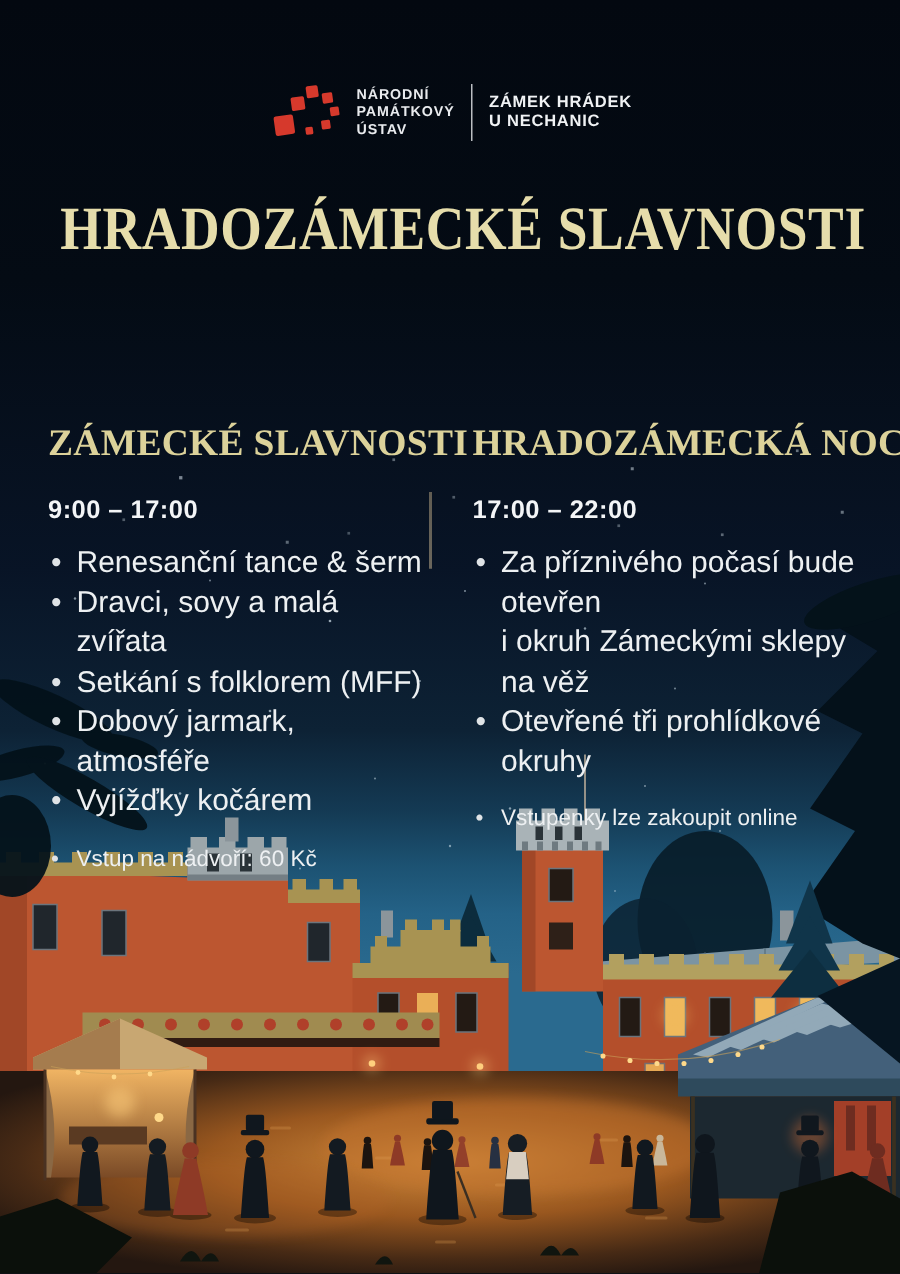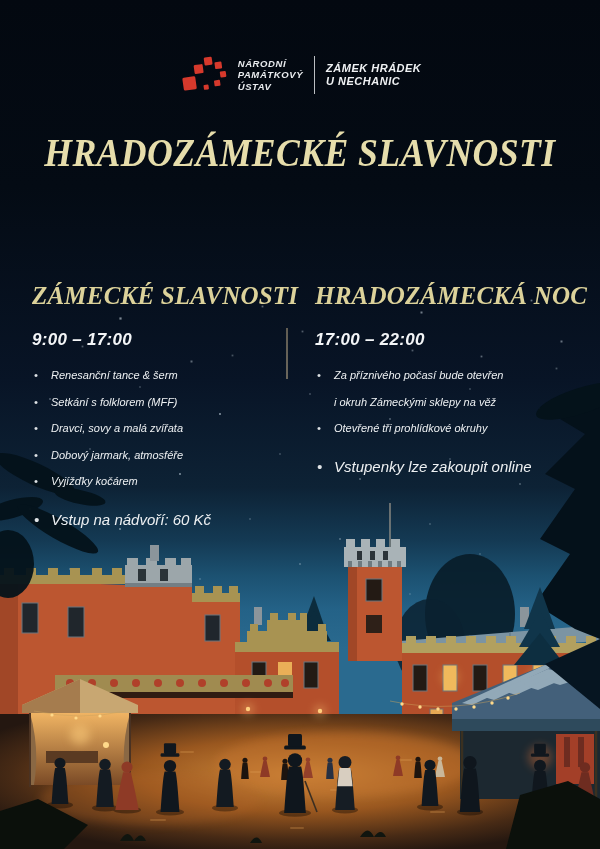--- a/index.html
+++ b/index.html
@@ -1,20 +1,19 @@
 <!DOCTYPE html>
 <html lang="cs"><head>
 <meta charset="utf-8">
 <style>
   html,body{margin:0;padding:0;background:#111;}
   .poster{
     position:relative; width:600px; height:849px; overflow:hidden;
     background:linear-gradient(180deg,#030810 0%,#040b14 22%,#081426 45%);
     font-family:"Liberation Sans",sans-serif;
-    font-style:italic;
     -webkit-font-smoothing:antialiased;
   }
   
   .stars-upper{position:absolute;left:0;top:0;width:1px;height:1px;z-index:1;background:transparent;
     box-shadow:
       120px 318px 0 .6px rgba(220,232,240,.55), 262px 306px 0 .4px rgba(220,232,240,.4),
       421px 312px 0 .5px rgba(220,232,240,.5), 531px 300px 0 .4px rgba(220,232,240,.45),
       82px 346px 0 .4px rgba(220,232,240,.35), 191px 361px 0 .5px rgba(220,232,240,.4),
       352px 336px 0 .5px rgba(220,232,240,.5), 481px 356px 0 .4px rgba(220,232,240,.4),
       561px 341px 0 .5px rgba(220,232,240,.45), 232px 355px 0 .4px rgba(220,232,240,.3),
@@ -38,21 +37,21 @@
     font-family:"Liberation Serif",serif;font-weight:bold;font-size:29px;color:#e9eaee;letter-spacing:.5px;}
   
   .col{position:absolute;top:284px;z-index:5;}
   .col-left{left:32px;width:252px;}
   .col-right{left:315px;width:262px;}
   .col-heading{font-family:"Liberation Serif",serif;font-weight:bold;font-size:25px;line-height:24px;
     color:#dcd29a;letter-spacing:.2px;white-space:nowrap;}
   .col-time{margin-top:22px;font-size:17px;font-weight:bold;color:#f3f5f7;letter-spacing:.3px;}
   ul.col-list{margin:12px 0 0 0;padding:0;}
   ul.col-list li{list-style:none;position:relative;padding-left:19px;margin:0;
-    font-size:11px;line-height:26.5px;color:#edf0f2;white-space:pre-line;}
+    font-size:20px;line-height:26.5px;color:#edf0f2;white-space:pre-line;}
   ul.col-list li::before{content:"\2022";position:absolute;left:2px;color:#dfe3e6;}
   .col-footer{margin-top:12px;position:relative;padding-left:19px;font-size:15px;line-height:26px;color:#edf0f2;}
   .col-footer::before{content:"\2022";position:absolute;left:2px;color:#dfe3e6;}
   
   .illustration{position:absolute;left:0;bottom:0;width:600px;height:470px;z-index:2;}
 </style>
 </head>
 <body>
 
 <div class="poster">
@@ -85,22 +84,22 @@
   </div>
 
   <div class="title"><span>HRADOZÁMECKÉ SLAVNOSTI</span></div>
 
   <div class="col col-left">
     <div class="col-heading">ZÁMECKÉ SLAVNOSTI</div>
     <div class="col-time">9:00 – 17:00</div>
     <ul class="col-list">
 
     <li>Renesanční tance &amp; šerm</li>
+        <li>Dravci, sovy a malá zvířata</li>
         <li>Setkání s folklorem (MFF)</li>
-        <li>Dravci, sovy a malá zvířata</li>
         <li>Dobový jarmark, atmosféře</li>
         <li>Vyjížďky kočárem</li>
       </ul>
     <div class="col-footer">Vstup na nádvoří: 60 Kč</div>
   </div>
 
   <div class="col col-right">
     <div class="col-heading">HRADOZÁMECKÁ NOC</div>
     <div class="col-time">17:00 – 22:00</div>
     <ul class="col-list">

